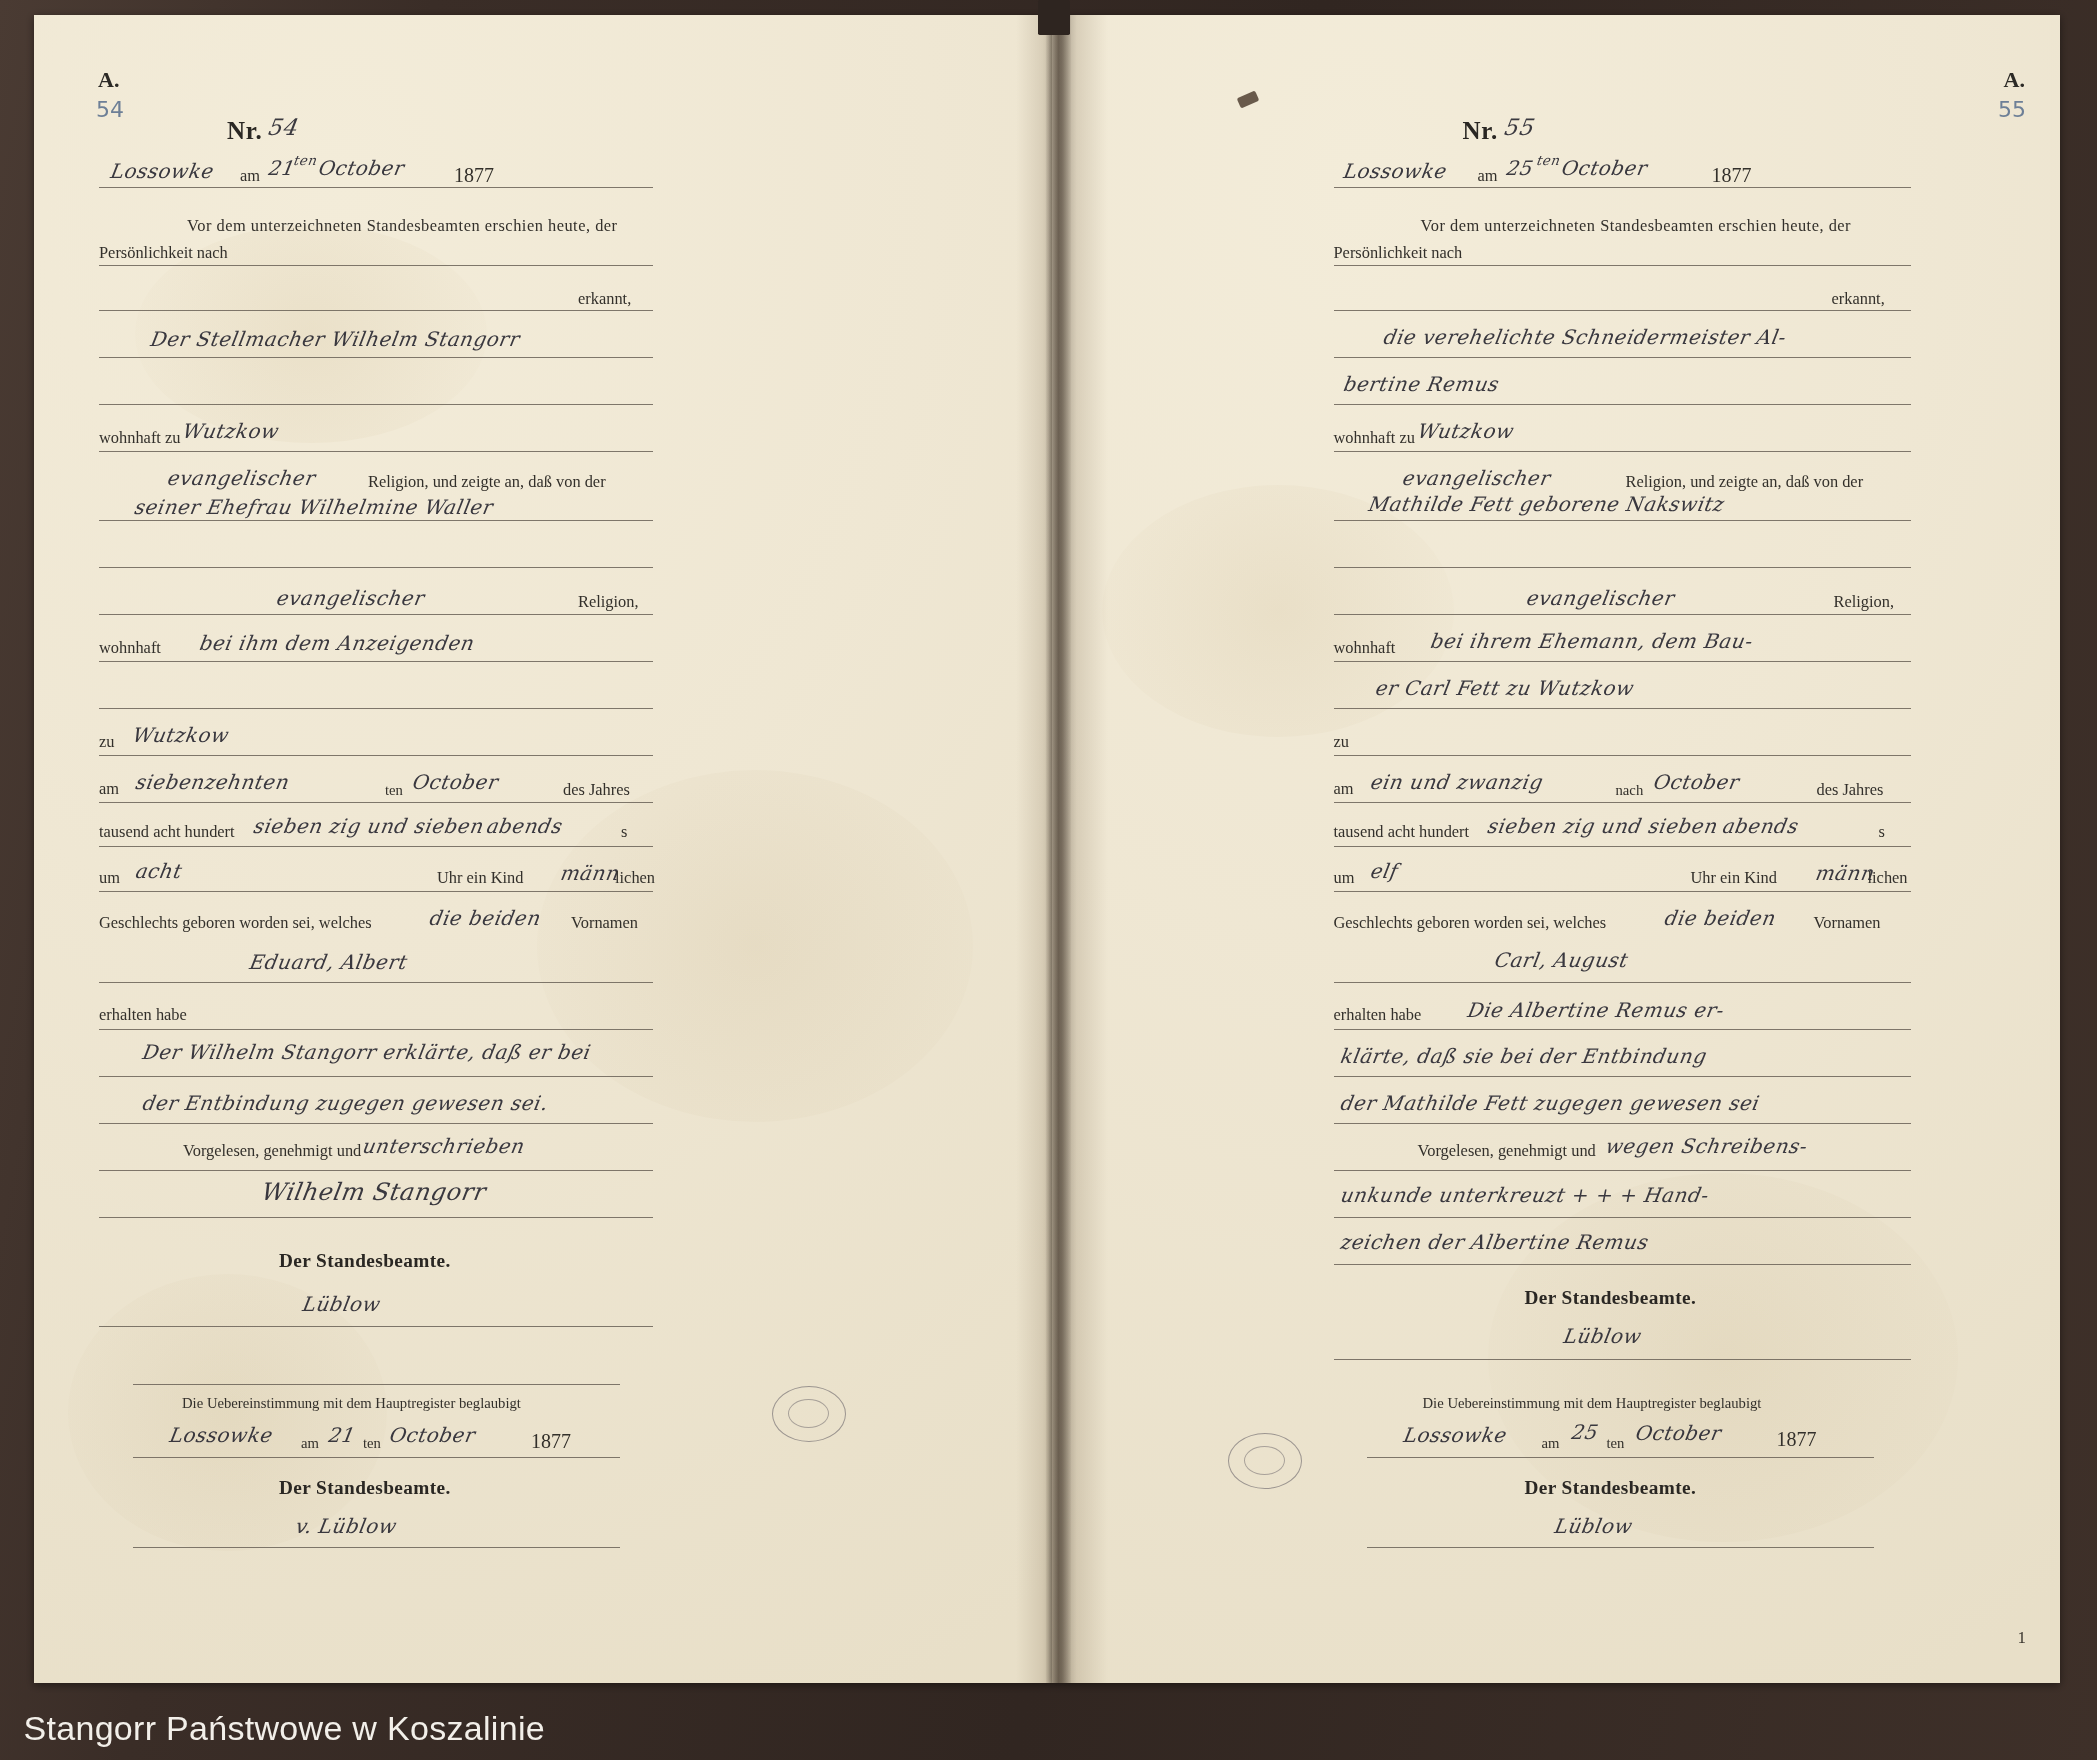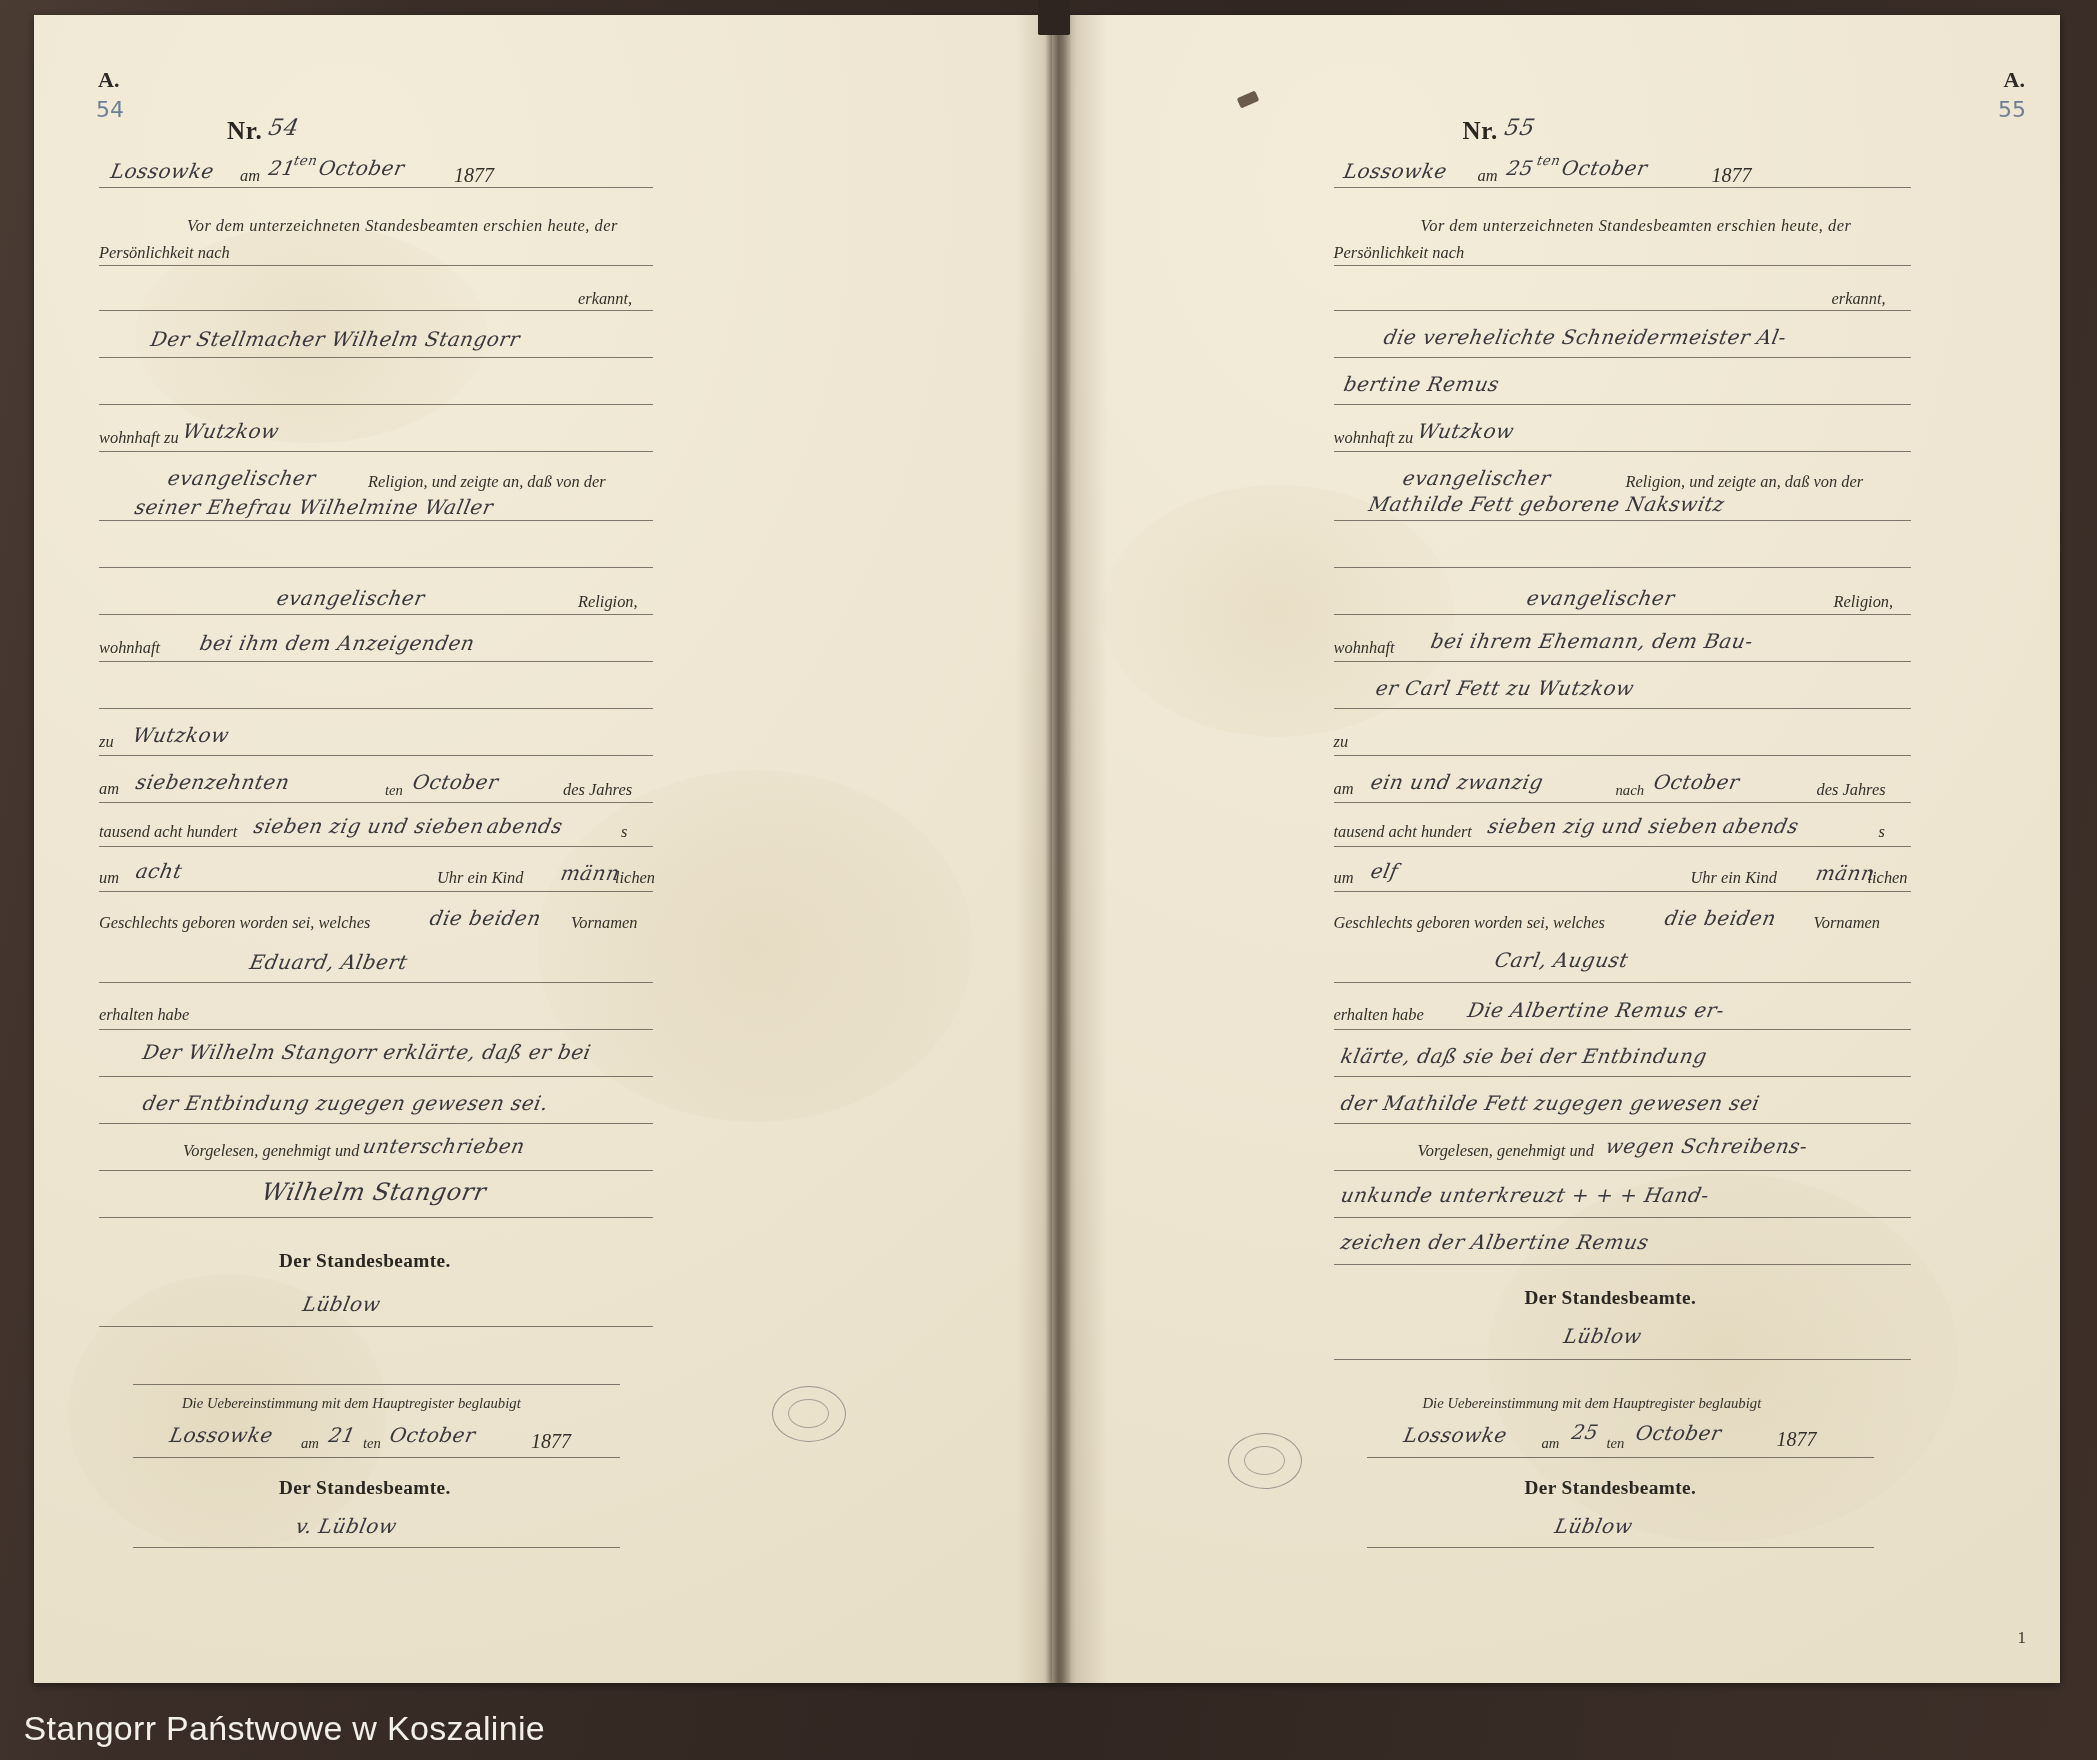--- a/index.html
+++ b/index.html
@@ -113,21 +113,20 @@
     font-size: 25px;
     letter-spacing: 0.8px;
     color: #2a2723;
   }
 
   .fline {
     position: absolute;
     font-size: 16.4px;
     color: #33302b;
     white-space: nowrap;
-    font-style: italic;
   }
   .fline.small { font-size: 14.7px; }
 
   .rule {
     position: absolute;
     height: 0;
     border-bottom: 1.2px solid #6a6257;
     opacity: .85;
   }
 

